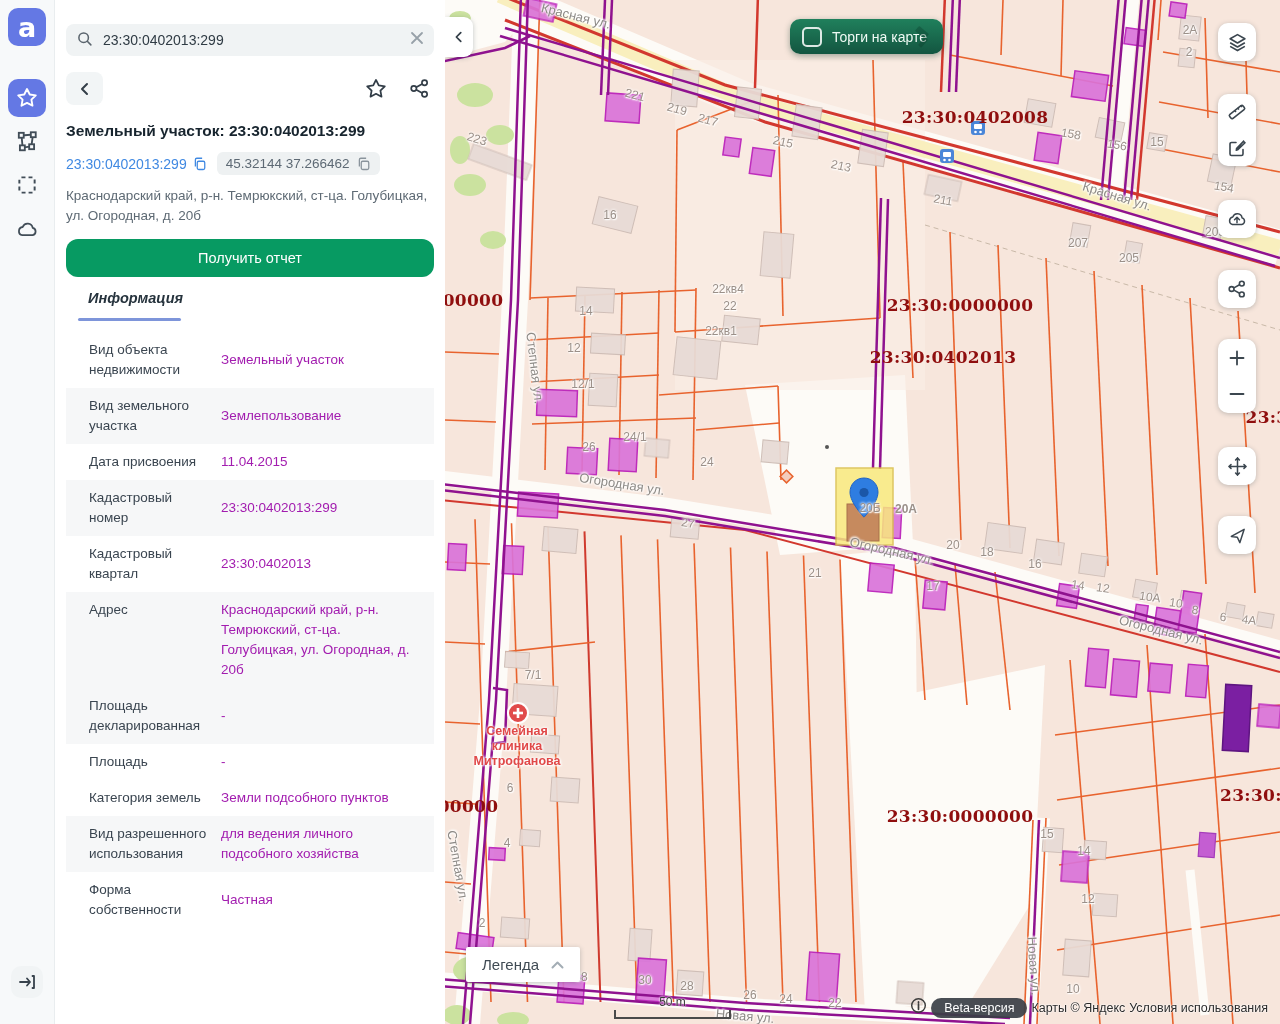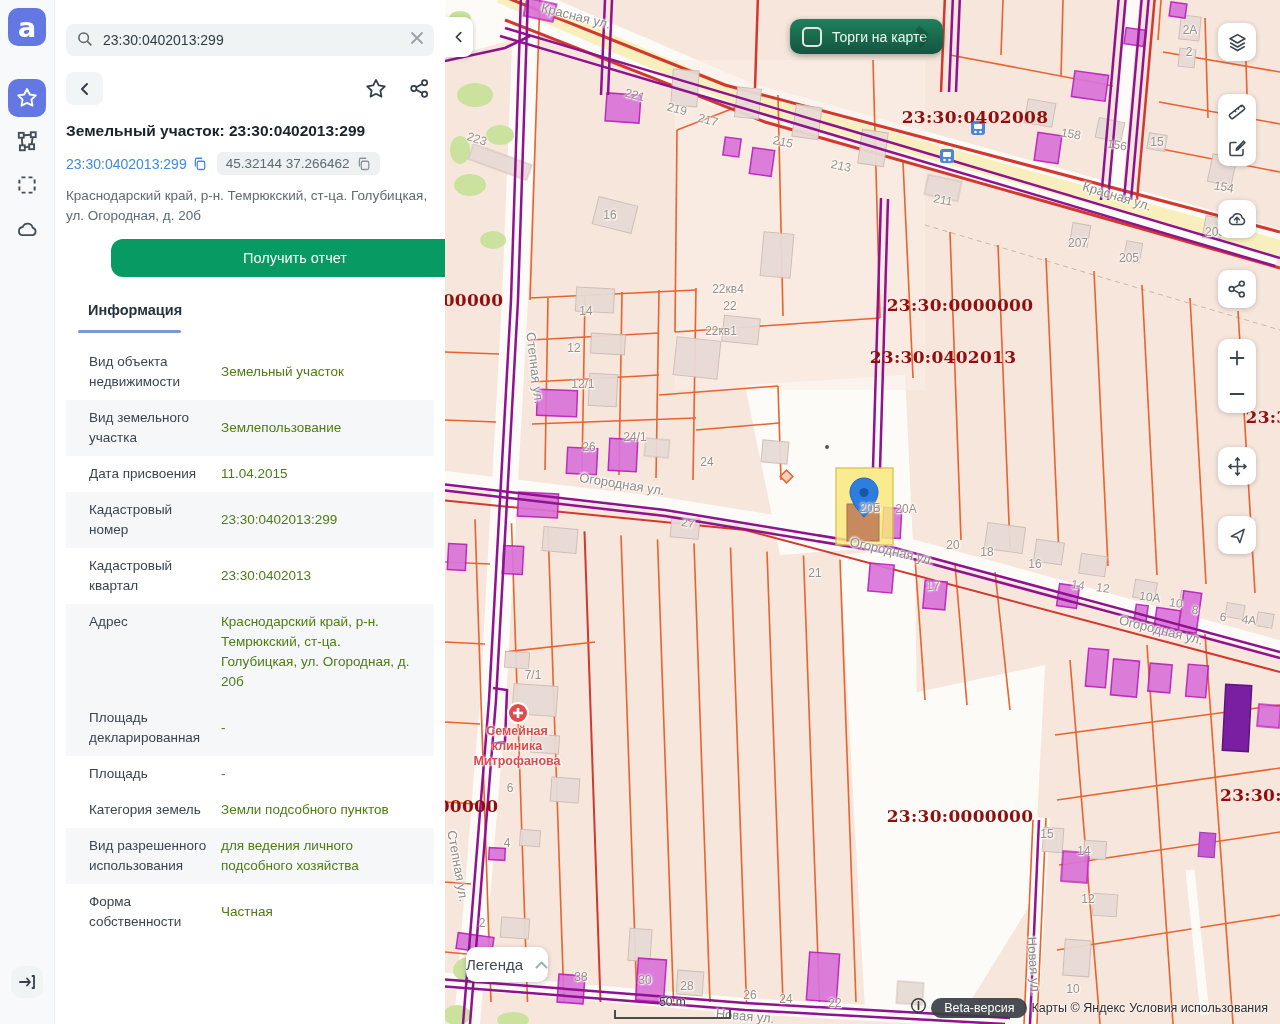--- a/index.html
+++ b/index.html
@@ -27,29 +27,29 @@
     align-items:center;justify-content:center;cursor:pointer;}
   .hdr-icons{margin-left:auto;display:flex;gap:19px;margin-right:3px;}
   .hdr-icons .icbtn{width:24px;height:24px;display:flex;align-items:center;justify-content:center;cursor:pointer;}
   .obj-title{margin-top:17px;font-size:15.5px;font-weight:700;color:#17242e;}
   .chips{margin-top:12px;display:flex;align-items:center;gap:10px;}
   .link-chip{display:flex;align-items:center;gap:5px;color:#4089e2;font-size:14px;cursor:pointer;}
   .gray-chip{display:flex;align-items:center;gap:6px;background:#eef1f2;border-radius:6px;
     padding:4px 9px;color:#5d6974;font-size:13.5px;}
   .addr{margin-top:11px;font-size:13.5px;color:#5e6a74;line-height:20px;width:372px;}
   .report-btn{margin-top:13px;height:38px;width:100%;background:#079a62;border:none;
-    border-radius:12px;color:#fff;font-size:14.5px;font-family:inherit;cursor:pointer;margin-left:45px;}
-  .tabwrap{margin-top:24px;padding-left:12px;}
+    border-radius:12px;color:#fff;font-size:14.5px;font-family:inherit;cursor:pointer;}
+  .tabwrap{margin-top:12px;padding-left:12px;font-style:italic;}
   .tab{font-size:14.5px;font-weight:700;color:#26333d;padding-left:10px;display:inline-block;cursor:pointer;}
   .tab-underline{width:103px;height:3px;background:#7e95da;border-radius:2px;margin-top:11px;}
   .info-table{margin-top:11px;}
   .irow{display:flex;padding:8px 14px 8px 23px;}
   .irow.alt{background:#f6f7f8;}
   .ilabel{width:132px;flex:none;font-size:13.5px;color:#3a4550;line-height:20px;padding-right:10px;box-sizing:border-box;}
-  .ival{flex:1;font-size:13.5px;color:#4d7c0f;line-height:20px;align-self:center;}
+  .ival{flex:1;font-size:13.5px;color:#a21caf;line-height:20px;align-self:center;}
 
   
   .map{position:relative;width:835px;height:1024px;overflow:hidden;flex:none;background:#faf6f1;cursor:grab;}
   .map svg.base{position:absolute;left:0;top:0;}
   .map-labels{position:absolute;left:0;top:0;width:100%;height:100%;pointer-events:none;}
   .qlabel{position:absolute;font-family:"DejaVu Serif",serif;font-weight:700;font-size:17px;
     color:#8f0e0e;white-space:nowrap;transform:translate(-50%,-50%);letter-spacing:.3px;}
   .slabel{position:absolute;font-size:13px;color:#8d8a86;white-space:nowrap;
     text-shadow:0 0 3px #fff,0 0 3px #fff,1px 1px 2px #fff,-1px -1px 2px #fff;}
   .plabel{position:absolute;font-size:12px;color:#9b9089;white-space:nowrap;
@@ -66,22 +66,22 @@
     gap:10px;padding:0 16px 0 12px;color:#eefaf4;font-size:14px;cursor:pointer;
     box-shadow:0 2px 6px rgba(20,60,45,.4);z-index:5;overflow:hidden;}
   .torgi .chk{width:16px;height:16px;border:2px solid rgba(255,255,255,.85);border-radius:5px;flex:none;}
   .torgi .gavel{position:absolute;right:8px;top:6px;width:26px;height:26px;opacity:.35;}
 
   .mctl{position:absolute;left:773px;width:38px;background:#fff;border-radius:10px;
     box-shadow:0 1px 5px rgba(40,60,70,.28);display:flex;flex-direction:column;
     align-items:center;justify-content:center;cursor:pointer;z-index:5;}
   .mctl .cell{width:38px;height:36px;display:flex;align-items:center;justify-content:center;cursor:pointer;}
 
-  .legend-btn{position:absolute;left:21px;top:947px;background:#fff;border-radius:10px;
-    box-shadow:0 1px 5px rgba(40,60,70,.28);padding:9px 0;display:flex;align-items:center;
+  .legend-btn{position:absolute;left:21px;top:947px;background:#fff;border-radius:2px;
+    box-shadow:0 1px 5px rgba(40,60,70,.28);padding:9px 16px;display:flex;align-items:center;
     gap:12px;font-size:15px;color:#404b54;cursor:pointer;z-index:5;}
   .scalebar{position:absolute;left:169px;top:995px;width:117px;z-index:4;pointer-events:none;}
   .scalebar .lbl{text-align:center;font-size:12px;color:#3a3a3a;
     text-shadow:0 0 2px #fff,0 0 2px #fff;}
   .scalebar .line{height:7px;border-left:2px solid #4a4a4a;border-right:2px solid #4a4a4a;
     border-bottom:2px solid #4a4a4a;margin-top:1px;}
   .attrib{position:absolute;right:12px;bottom:6px;display:flex;align-items:center;gap:4px;z-index:5;}
   .attrib .txt{font-size:12.5px;color:#2b2b2b;text-shadow:0 0 2px #fff,0 0 2px #fff;cursor:pointer;}
   .beta{background:rgba(58,63,69,.92);color:#fff;font-size:12.5px;border-radius:12px;
     padding:3px 13px;}
@@ -545,21 +545,21 @@
         <span class="plabel" style="left: 285px; top: 306px; transform: translate(-50%, -50%);">22</span>
         <span class="plabel" style="left: 276px; top: 331px; transform: translate(-50%, -50%);">22кв1</span>
         <span class="plabel" style="left: 141px; top: 311px; transform: translate(-50%, -50%);">14</span>
         <span class="plabel" style="left: 129px; top: 348px; transform: translate(-50%, -50%);">12</span>
         <span class="plabel" style="left: 138px; top: 384px; transform: translate(-50%, -50%);">12/1</span>
         <span class="plabel" style="left: 144px; top: 447px; transform: translate(-50%, -50%);">26</span>
         <span class="plabel" style="left: 190px; top: 437px; transform: translate(-50%, -50%);">24/1</span>
         <span class="plabel" style="left: 262px; top: 462px; transform: translate(-50%, -50%);">24</span>
         <span class="plabel" style="left: 243px; top: 523px; transform: translate(-50%, -50%) rotate(8deg);">27</span>
         <span class="plabel" style="left: 425px; top: 508px; transform: translate(-50%, -50%);">20Б</span>
-        <span class="plabel" style="left: 461px; top: 509px; transform: translate(-50%, -50%);">20А</span>
+        <span class="plabel" style="left: 461px; top: 509px; transform: translate(-50%, -50%); font-weight: bold;">20А</span>
         <span class="plabel" style="left: 508px; top: 545px; transform: translate(-50%, -50%);">20</span>
         <span class="plabel" style="left: 542px; top: 552px; transform: translate(-50%, -50%);">18</span>
         <span class="plabel" style="left: 590px; top: 564px; transform: translate(-50%, -50%);">16</span>
         <span class="plabel" style="left: 370px; top: 573px; transform: translate(-50%, -50%);">21</span>
         <span class="plabel" style="left: 488px; top: 586px; transform: translate(-50%, -50%);">17</span>
         <span class="plabel" style="left: 88px; top: 675px; transform: translate(-50%, -50%);">7/1</span>
         <span class="plabel" style="left: 65px; top: 788px; transform: translate(-50%, -50%);">6</span>
         <span class="plabel" style="left: 62px; top: 843px; transform: translate(-50%, -50%);">4</span>
         <span class="plabel" style="left: 633px; top: 585px; transform: translate(-50%, -50%) rotate(8deg);">14</span>
         <span class="plabel" style="left: 658px; top: 588px; transform: translate(-50%, -50%) rotate(8deg);">12</span>

